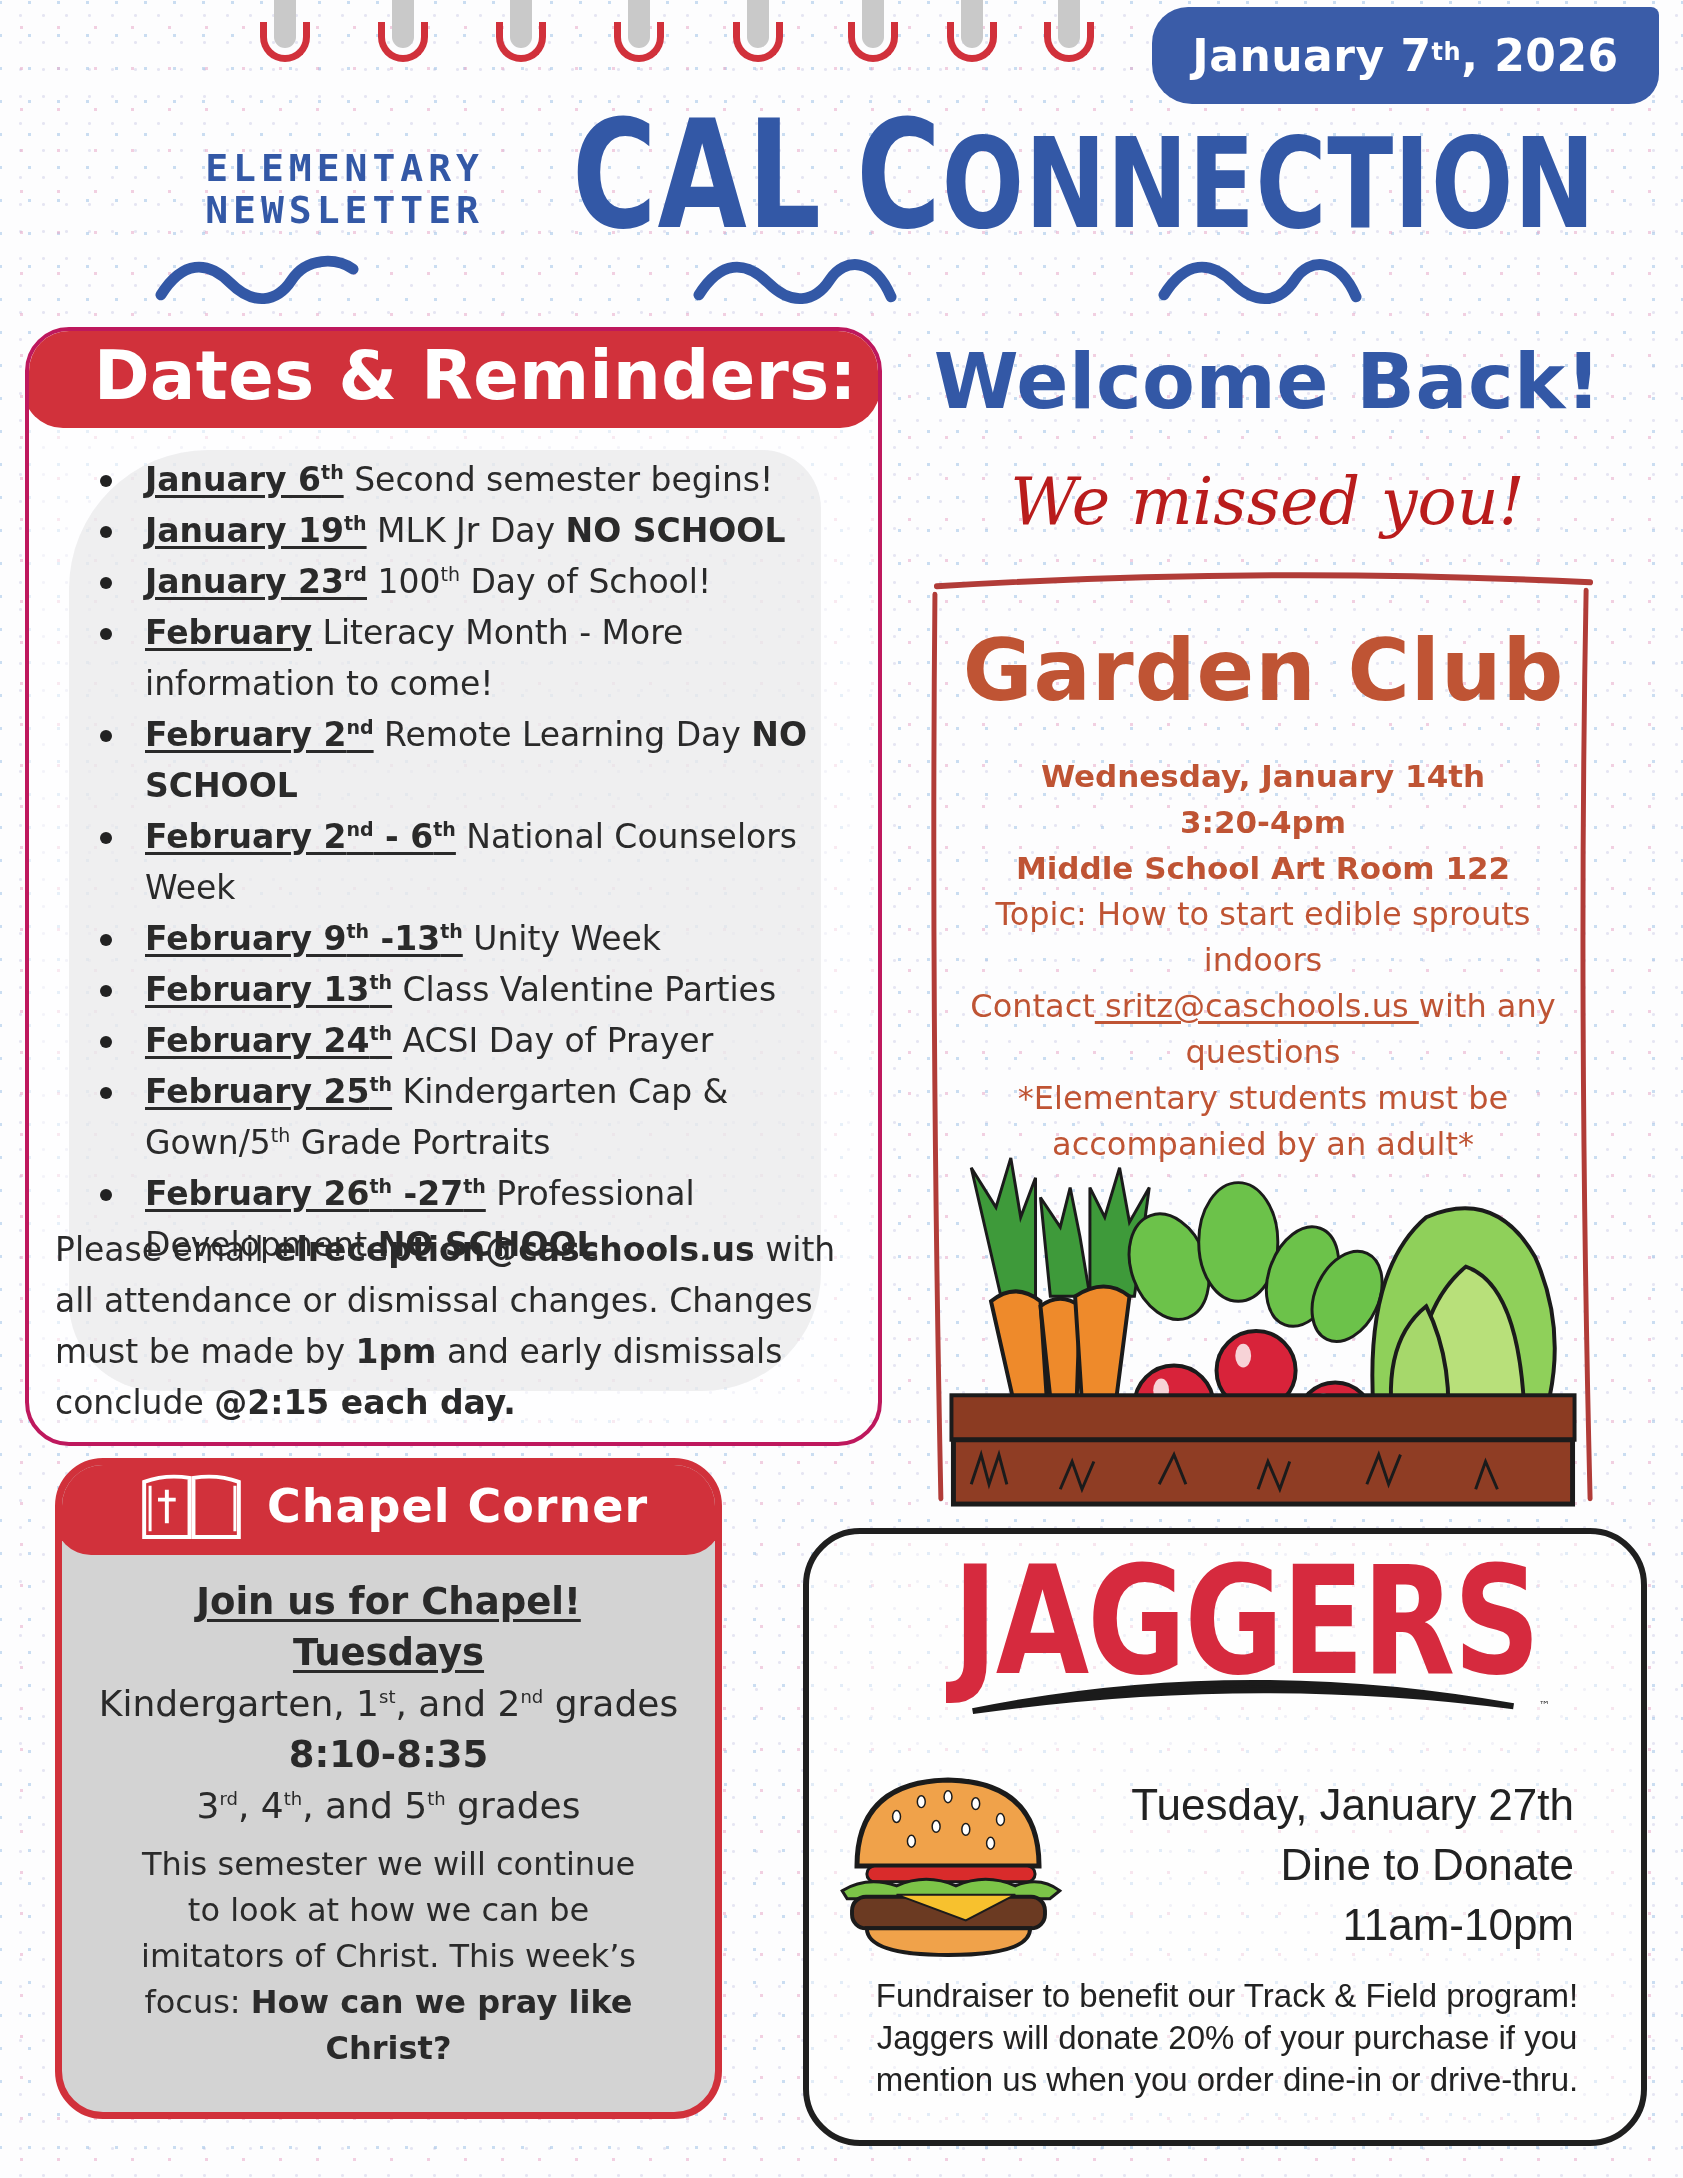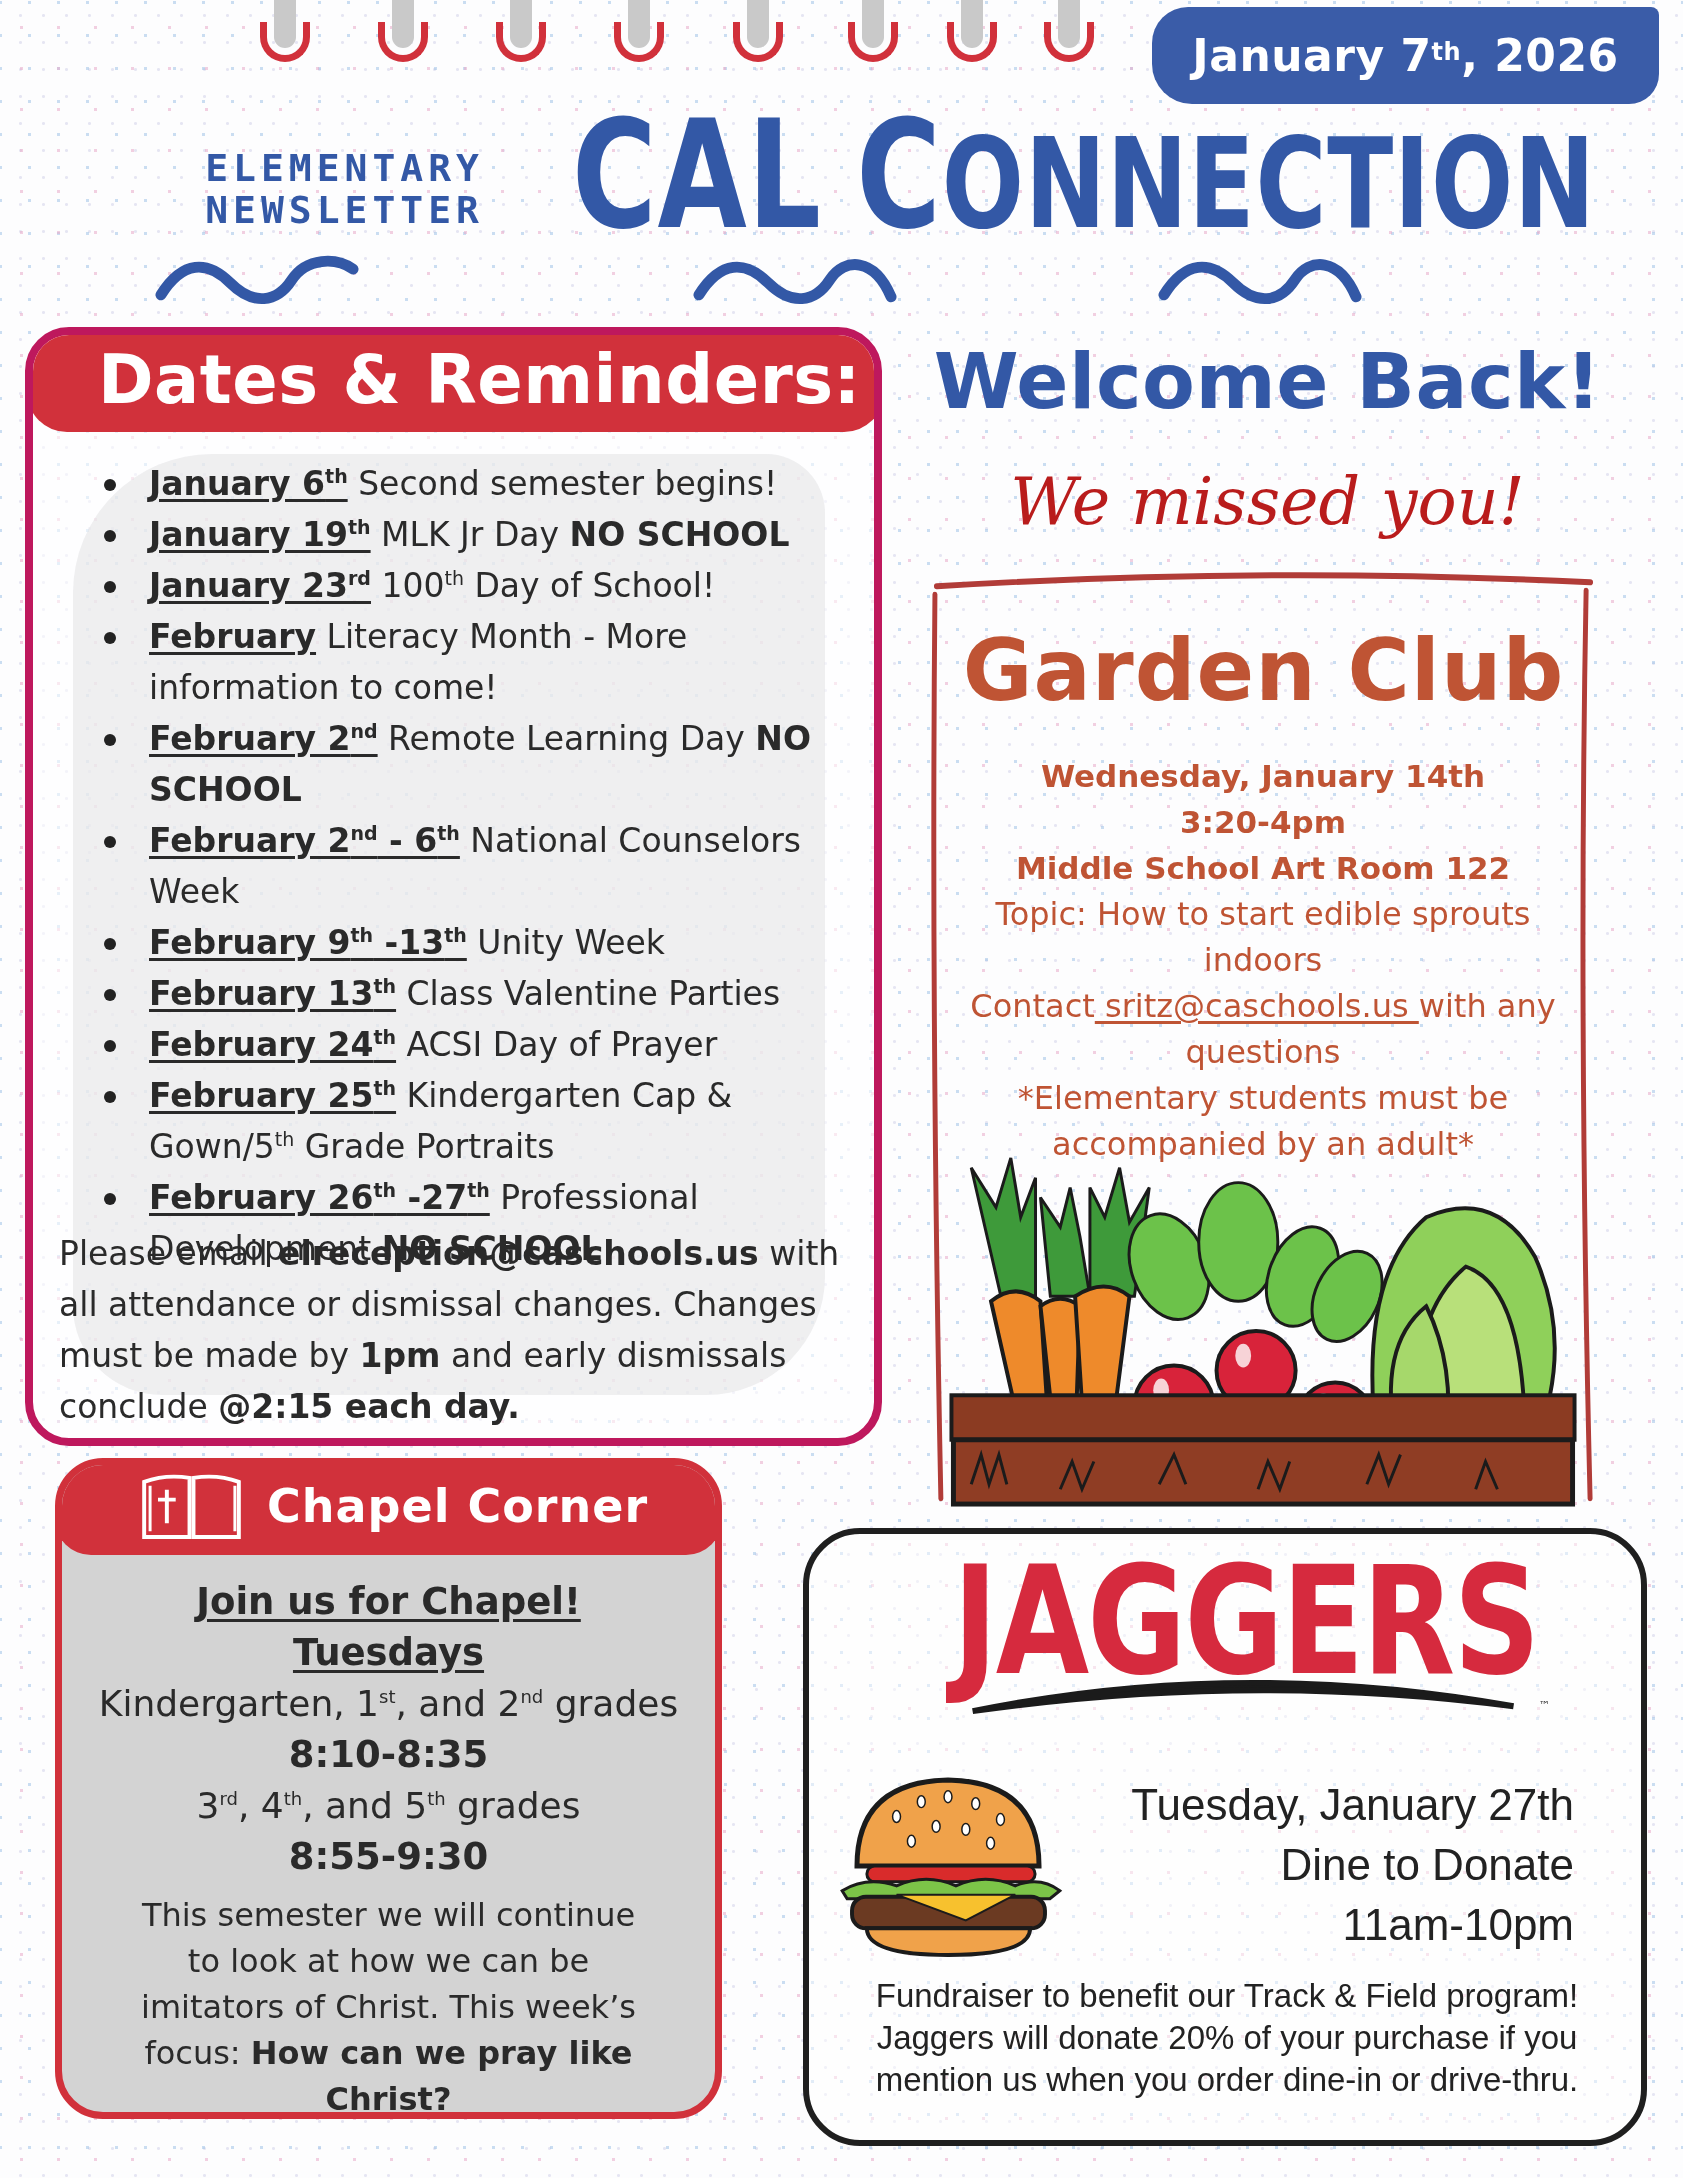--- a/index.html
+++ b/index.html
@@ -42,21 +42,21 @@
     color: #3358a6; font-family: "DejaVu Sans Condensed", "DejaVu Sans", sans-serif;
     font-weight: bold; font-size: 125px; line-height: 129px; letter-spacing: 1px;
     transform: scaleX(0.86); transform-origin: left top; white-space: nowrap;
   }
   .title .big { font-size: 149px; }
   .wave { position: absolute; top: 255px; width: 208px; height: 50px; }
 
   
   .dates-box {
     position: absolute; left: 25px; top: 327px; width: 857px; height: 1119px;
-    border: 8px solid #be185d; border-radius: 44px; background: rgba(255,255,255,0.55);
+    border: 4px solid #be185d; border-radius: 44px; background: rgba(255,255,255,0.55);
     overflow: hidden;
   }
   .dates-box::before {
     content: ""; position: absolute; left: 40px; top: 119px; width: 752px; height: 941px;
     background: rgba(225,225,228,0.55); border-radius: 139px 59px 119px 89px;
   }
   .dates-header {
     position: absolute; left: -6px; top: -6px; width: 857px; height: 103px;
     background: #d1313b; border-radius: 44px 44px 40px 40px;
     color: #fff; font-weight: bold; font-size: 67px; line-height: 103px;
@@ -339,21 +339,20 @@
   <div class="chapel-body">
     <div class="head">Join us for Chapel!</div>
     <div class="head">Tuesdays</div>
     <div class="grades">
       <span>Kindergarten, 1</span><sup>st</sup><span>, and 2</span><sup>nd</sup><span> grades</span>
     </div>
     <div class="time">8:10-8:35</div>
     <div class="grades">
       <span>3</span><sup>rd</sup><span>, 4</span><sup>th</sup><span>, and 5</span><sup>th</sup><span> grades</span>
     </div>
-    <div class="time">8:55-9:30</div>
     <div class="para">
       <span>This semester we will continue to look at how we can be imitators of Christ. This week’s focus: </span><b>How can we pray like Christ?</b>
     </div>
   </div>
 </section>
 
 <section class="jaggers-box"></section>
 
 <div class="jaggers-logo">
   <div class="jaggers-logo-text">JAGGERS</div>

